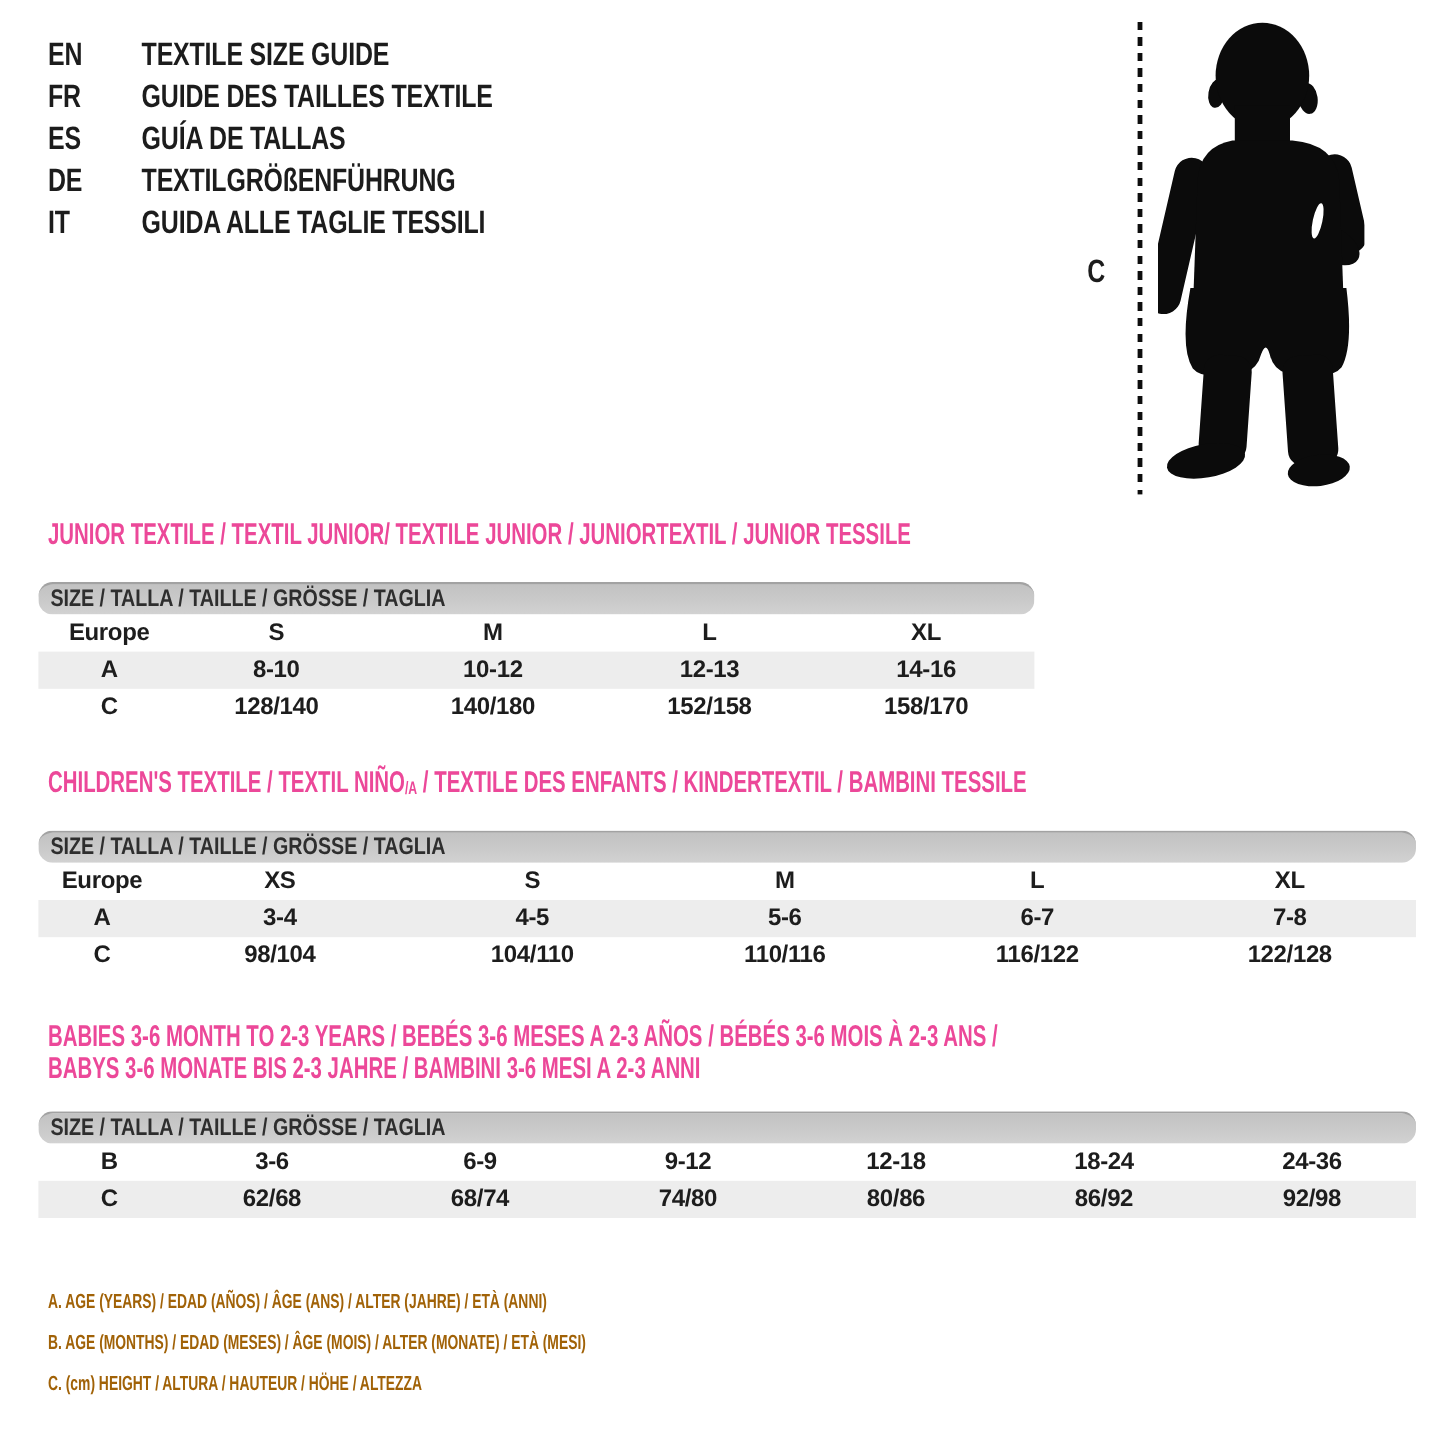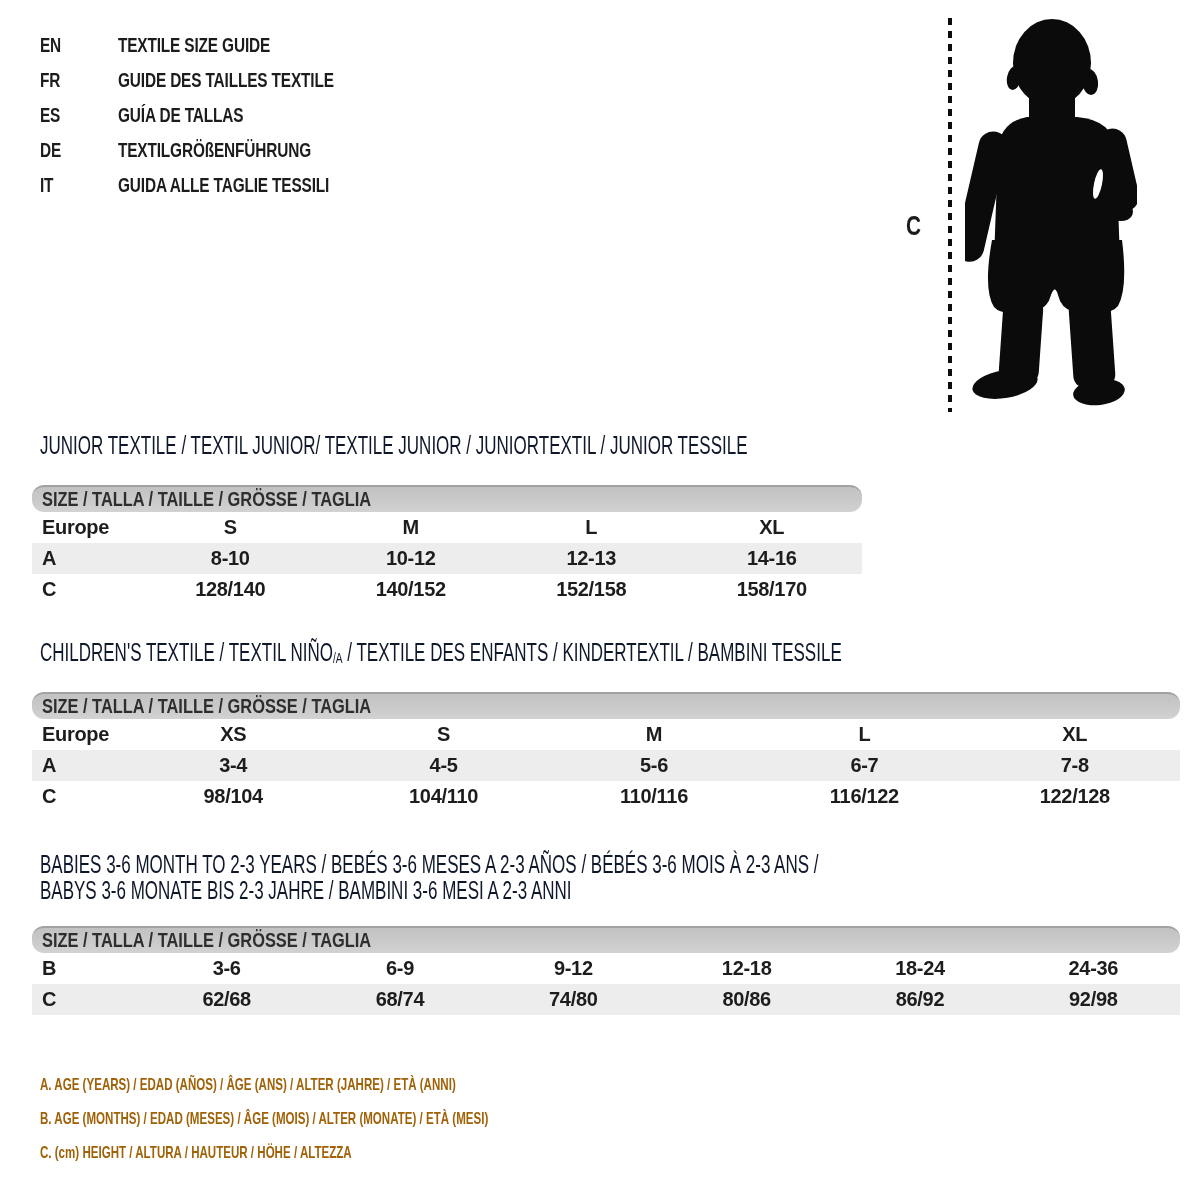--- a/index.html
+++ b/index.html
@@ -8,47 +8,47 @@
     font-family:"Liberation Sans", sans-serif;color:#1c1c1c;
     -webkit-font-smoothing:antialiased;
   }
   
   .cx {display:inline-block;transform:scaleX(0.68);transform-origin:0 50%;white-space:nowrap;}
   .cxl{display:inline-block;transform:scaleX(0.77);transform-origin:0 50%;white-space:nowrap;}
   .cxb{display:inline-block;transform:scaleX(0.82);transform-origin:0 50%;white-space:nowrap;}
 
   
   .lang-block{position:absolute;left:40px;top:28px;}
-  .lang-row{display:flex;align-items:center;height:35px;font-size:20px;font-weight:700;letter-spacing:-0.2px;}
+  .lang-row{display:flex;align-items:center;height:35px;font-size:27px;font-weight:700;letter-spacing:-0.2px;}
   .lang-code{flex:0 0 78px;}
 
   
   .dash-line{position:absolute;left:948px;top:18px;width:4px;height:394px;
     background:repeating-linear-gradient(180deg,#0d0d0d 0 7px,transparent 7px 13px);}
   .figure-label{position:absolute;left:906px;top:211px;font-size:27px;font-weight:700;}
   .baby-svg{position:absolute;left:965px;top:18px;}
 
   
-  .sec-title{position:absolute;margin:0;font-size:25px;font-weight:400;line-height:26px;white-space:nowrap;color:#0f172a;}
+  .sec-title{position:absolute;margin:0;font-size:25px;font-weight:700;line-height:26px;white-space:nowrap;color:#ec4899;}
   .sec-title .line{display:block;height:26px;}
   .sub{font-size:15px;vertical-align:-2px;}
 
   
   .size-table{position:absolute;}
   .bar{height:27px;box-sizing:border-box;border-top:2px solid #a2a2a2;
     background:linear-gradient(180deg,#c2c2c2 0%,#cacaca 55%,#d2d2d2 100%);
     display:flex;align-items:center;padding-left:10px;
     font-size:20px;font-weight:700;color:#2e2e2e;border-radius:12px;}
   .trow{display:grid;height:31px;align-items:center;font-size:20px;font-weight:700;letter-spacing:-0.3px;color:#1d1d1d;}
   .trow.shade{background:#ededed;}
   .t1 .trow{grid-template-columns:108px repeat(4,1fr);}
   .t2 .trow{grid-template-columns:96px repeat(5,1fr);}
   .t3 .trow{grid-template-columns:108px repeat(6,1fr);}
   .cell{text-align:center;}
-  .cell.lbl{text-align:left;padding-left:10px;}
+  .cell.lbl{text-align:center;padding-left:10px;}
 
   
   .legend{position:absolute;left:40px;top:1068px;font-size:17px;font-weight:700;color:#a16207;text-decoration:underline;}
   .legend-line{height:34px;line-height:34px;white-space:nowrap;}
 </style>
 </head>
 <body>
 
 <div class="canvas">
 
@@ -124,21 +124,21 @@
     <div class="trow shade">
       <div class="cell lbl">A</div>
       <div class="cell">8-10</div>
       <div class="cell">10-12</div>
       <div class="cell">12-13</div>
       <div class="cell">14-16</div>
     </div>
     <div class="trow">
       <div class="cell lbl">C</div>
       <div class="cell">128/140</div>
-      <div class="cell">140/152</div>
+      <div class="cell">140/180</div>
       <div class="cell">152/158</div>
       <div class="cell">158/170</div>
     </div>
   </div>
 
   <h2 class="sec-title" style="left:40px;top:639px;">
     <span class="cx"><span>CHILDREN'S TEXTILE / TEXTIL NIÑO</span><span class="sub">/A</span><span> / TEXTILE DES ENFANTS / KINDERTEXTIL / BAMBINI TESSILE</span></span>
   </h2>
   <div class="size-table t2" style="left:32px;top:692px;width:1148px;">
     <div class="bar">

